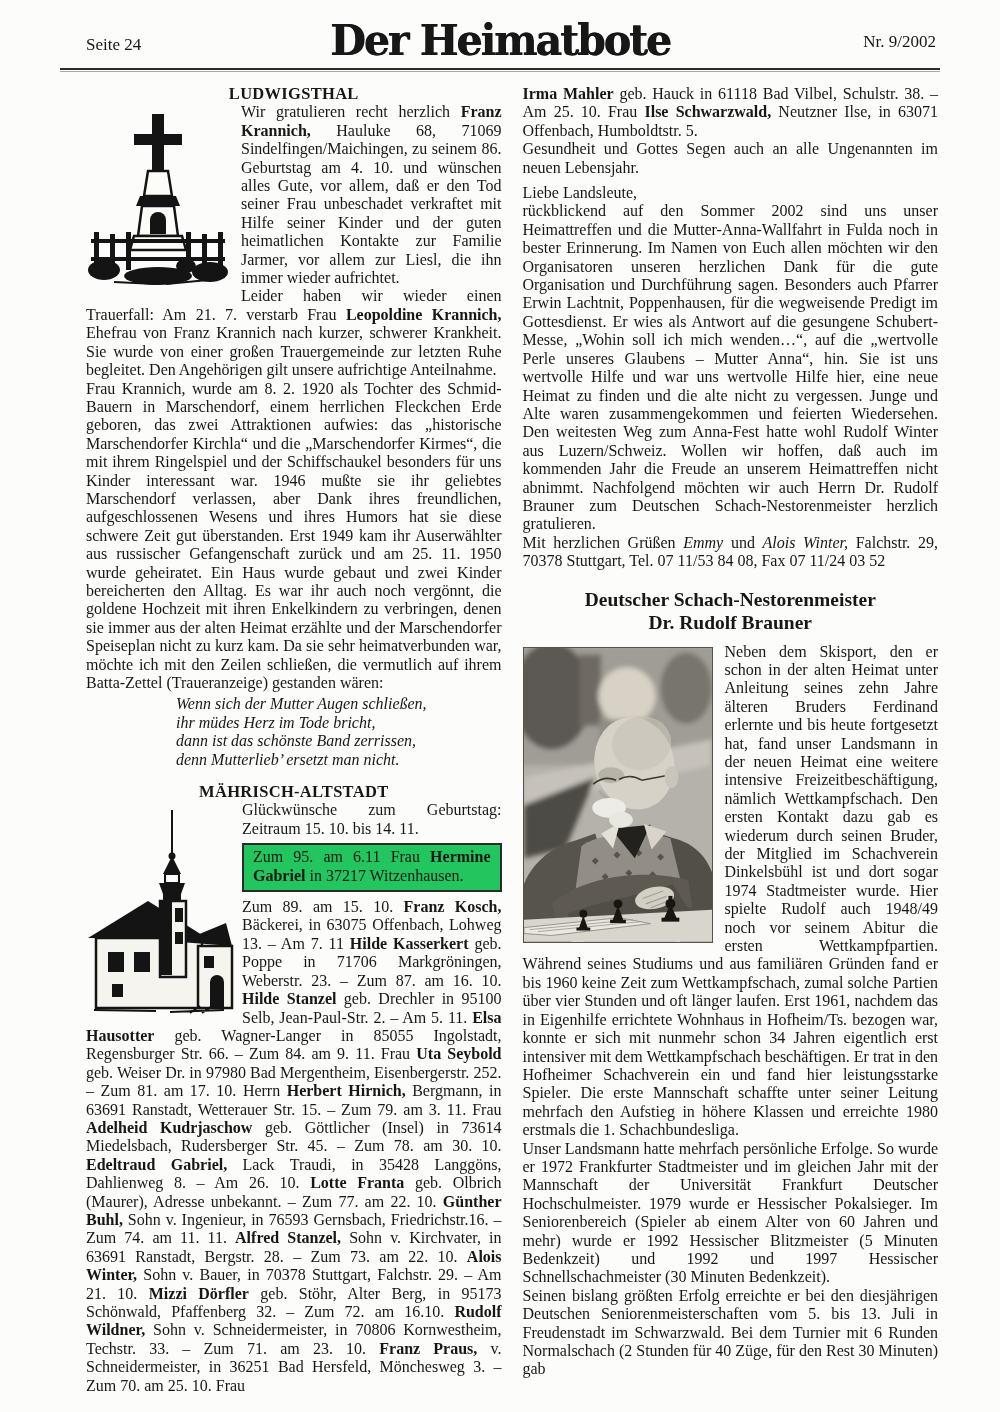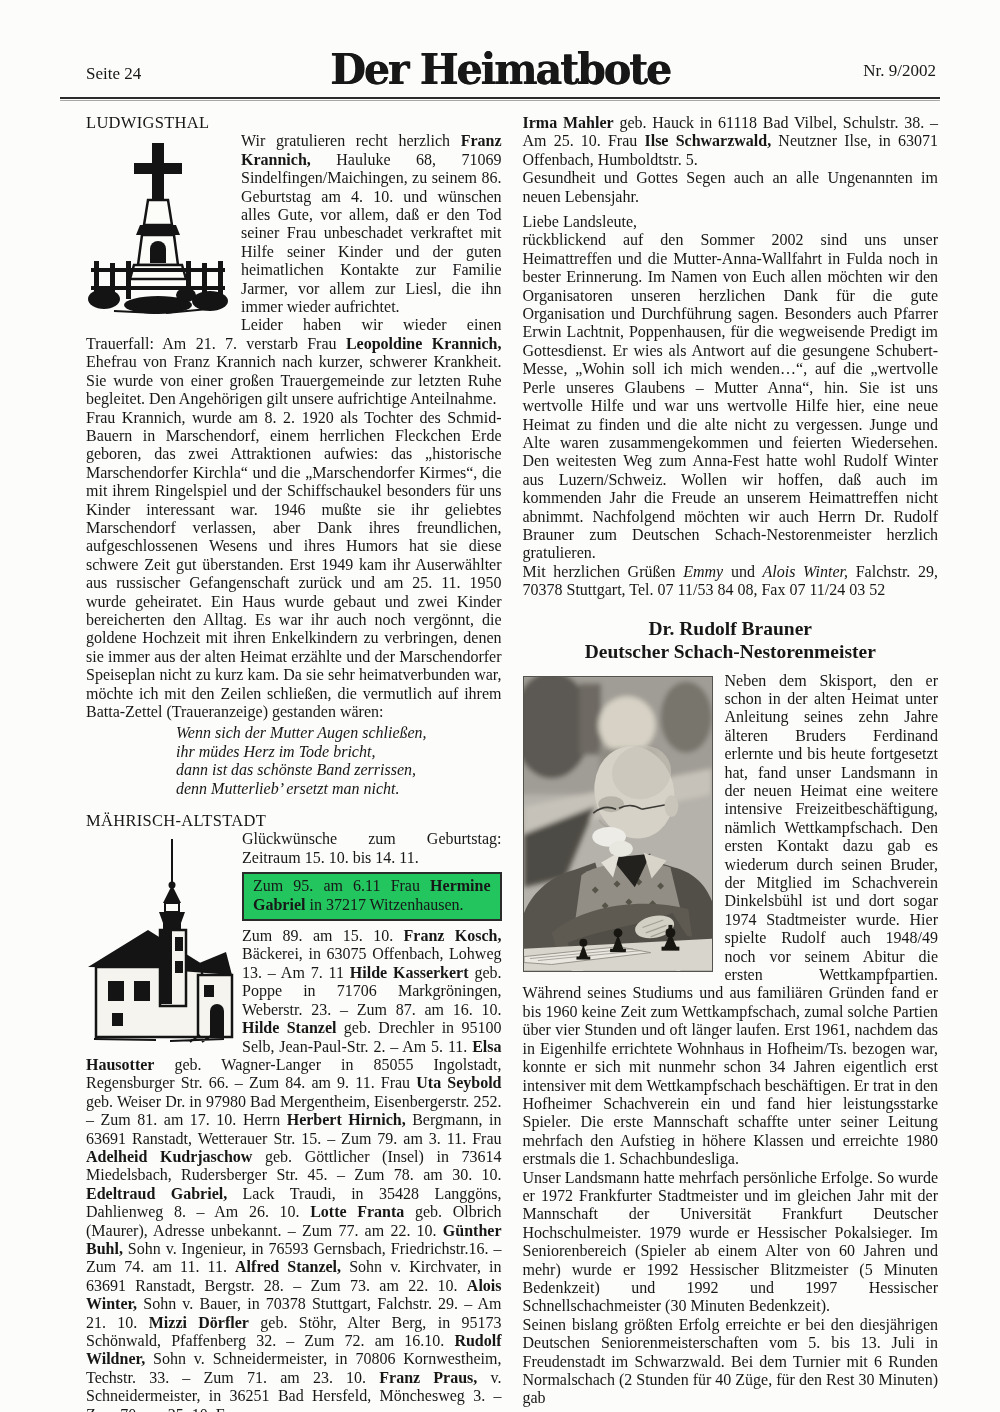--- a/index.html
+++ b/index.html
@@ -1,32 +1,32 @@
 <!DOCTYPE html>
 <html lang="de"><head>
 <meta charset="utf-8">
 <style>
   *{margin:0;padding:0;box-sizing:border-box;}
   html,body{width:1000px;height:1412px;}
   body{background:#fcfcfa;color:#171717;overflow:hidden;
        font-family:"Liberation Serif","DejaVu Serif",serif;}
-  .header{position:relative;height:97px;}
+  .header{position:relative;height:68px;}
   .page-num{position:absolute;left:86px;bottom:13px;font-size:17px;}
   .issue{position:absolute;right:64px;bottom:16px;font-size:17px;}
   .logo{position:absolute;left:0;right:0;bottom:4px;text-align:center;
         font-family:"DejaVu Serif",serif;font-weight:700;font-size:41px;
         letter-spacing:-2px;transform:scaleY(1.05);
         text-shadow:.6px 0 0 currentColor;}
   .rule{margin:0 60px;height:4px;border-top:2.5px solid #2b2b2b;border-bottom:1px solid #a8a8a8;}
   .cols{display:flex;gap:21px;padding:13px 62px 0 86px;}
   .col{width:416px;font-size:16px;line-height:18.4px;text-align:justify;}
   p{margin:0;}
   .run-b{font-weight:700;}
   .run-i{font-style:italic;}
-  .sec-h{text-align:left;font-weight:400;font-size:16.5px;letter-spacing:.3px;}
+  .sec-h{text-align:center;font-weight:700;font-size:16.5px;letter-spacing:.3px;}
   .fig-monument{float:left;width:145px;height:178px;margin:5px 10px 2px 0;}
   .fig-church{float:left;width:148px;height:208px;margin:5px 8px 2px 0;}
   .fig-photo{float:left;width:190px;height:296px;margin:4px 12px 4px 0;border:1px solid #55534e;}
   .fig-photo svg,.fig-monument svg,.fig-church svg{display:block;width:100%;height:100%;}
   .poem{margin:3px 0 0 90px;font-style:italic;text-align:left;}
   .poem-author{text-align:right;font-style:italic;margin:2px 2px 13px 0;}
   .sec-mae{margin-top:14px;}
   .note-box{border:2px solid #2b2b2b;background:#22c55e;padding:3px 9px 5px;
             margin:5px 0 6px;overflow:hidden;}
   .salute{margin-top:7px;}
@@ -131,22 +131,22 @@
   <div class="col">
 
     <p><span class="run-b">Irma Mahler</span><span> geb. Hauck in 61118 Bad Vilbel, Schulstr. 38. – Am 25. 10. Frau </span><span class="run-b">Ilse Schwarzwald,</span><span> Neutzner Ilse, in 63071 Offenbach, Humboldtstr. 5.</span></p>
     <p>Gesundheit und Gottes Segen auch an alle Ungenannten im neuen Lebensjahr.</p>
 
     <p class="salute">Liebe Landsleute,</p>
     <p>rückblickend auf den Sommer 2002 sind uns unser Heimattreffen und die Mutter-Anna-Wallfahrt in Fulda noch in bester Erinnerung. Im Namen von Euch allen möchten wir den Organisatoren unseren herzlichen Dank für die gute Organisation und Durchführung sagen. Besonders auch Pfarrer Erwin Lachtnit, Poppenhausen, für die wegweisende Predigt im Gottesdienst. Er wies als Antwort auf die gesungene Schubert-Messe, „Wohin soll ich mich wenden…“, auf die „wertvolle Perle unseres Glaubens – Mutter Anna“, hin. Sie ist uns wertvolle Hilfe und war uns wertvolle Hilfe hier, eine neue Heimat zu finden und die alte nicht zu vergessen. Junge und Alte waren zusammengekommen und feierten Wiedersehen. Den weitesten Weg zum Anna-Fest hatte wohl Rudolf Winter aus Luzern/Schweiz. Wollen wir hoffen, daß auch im kommenden Jahr die Freude an unserem Heimattreffen nicht abnimmt. Nachfolgend möchten wir auch Herrn Dr. Rudolf Brauner zum Deutschen Schach-Nestorenmeister herzlich gratulieren.</p>
     <p class="sig"><span>Mit herzlichen Grüßen </span><span class="run-i">Emmy</span><span> und </span><span class="run-i">Alois Winter,</span><span> Falchstr. 29, 70378 Stuttgart, Tel. 07 11/53 84 08, Fax 07 11/24 03 52</span></p>
 
     <div class="art-h">
+      <div>Deutscher Schach-Nestorenmeister</div>
       <div>Dr. Rudolf Brauner</div>
-      <div>Deutscher Schach-Nestorenmeister</div>
     </div>
 
     <div>
       <div class="fig-photo">
         <svg viewBox="0 0 190 296" xmlns="http://www.w3.org/2000/svg">
           <defs>
               <filter id="ph-blur" x="-20%" y="-20%" width="140%" height="140%">
                 <feGaussianBlur stdDeviation="2.6"></feGaussianBlur>
               </filter>
             </defs>

